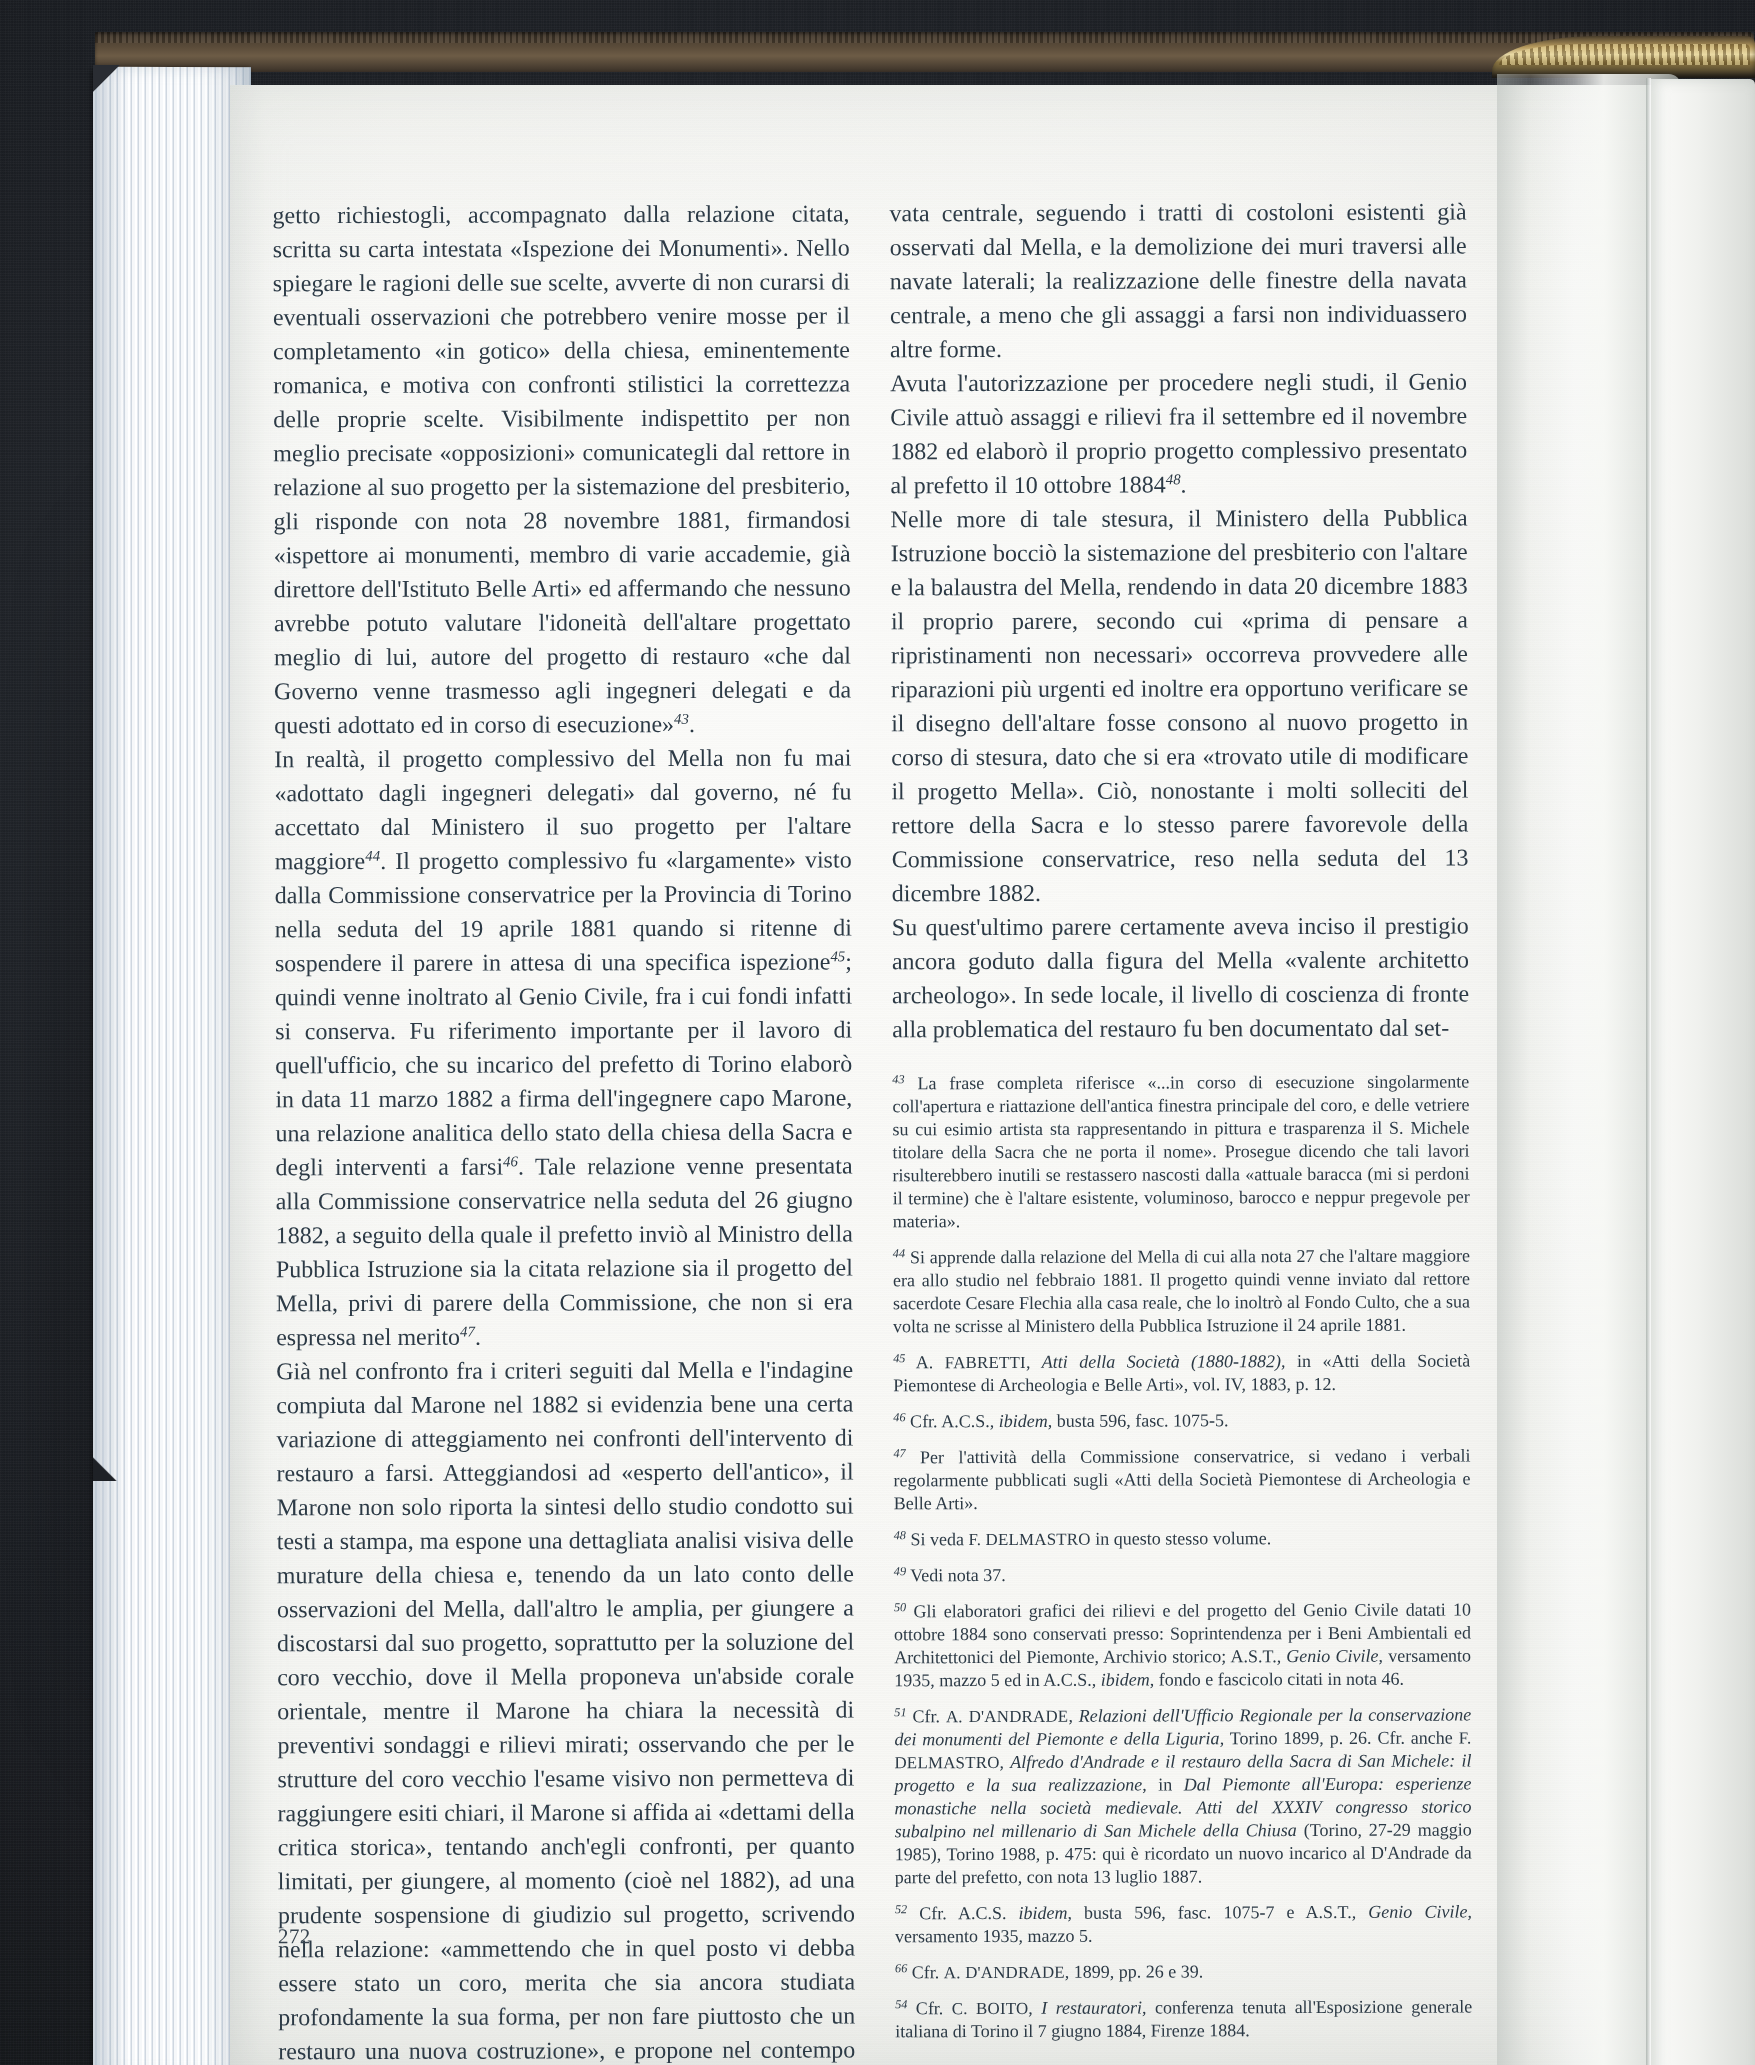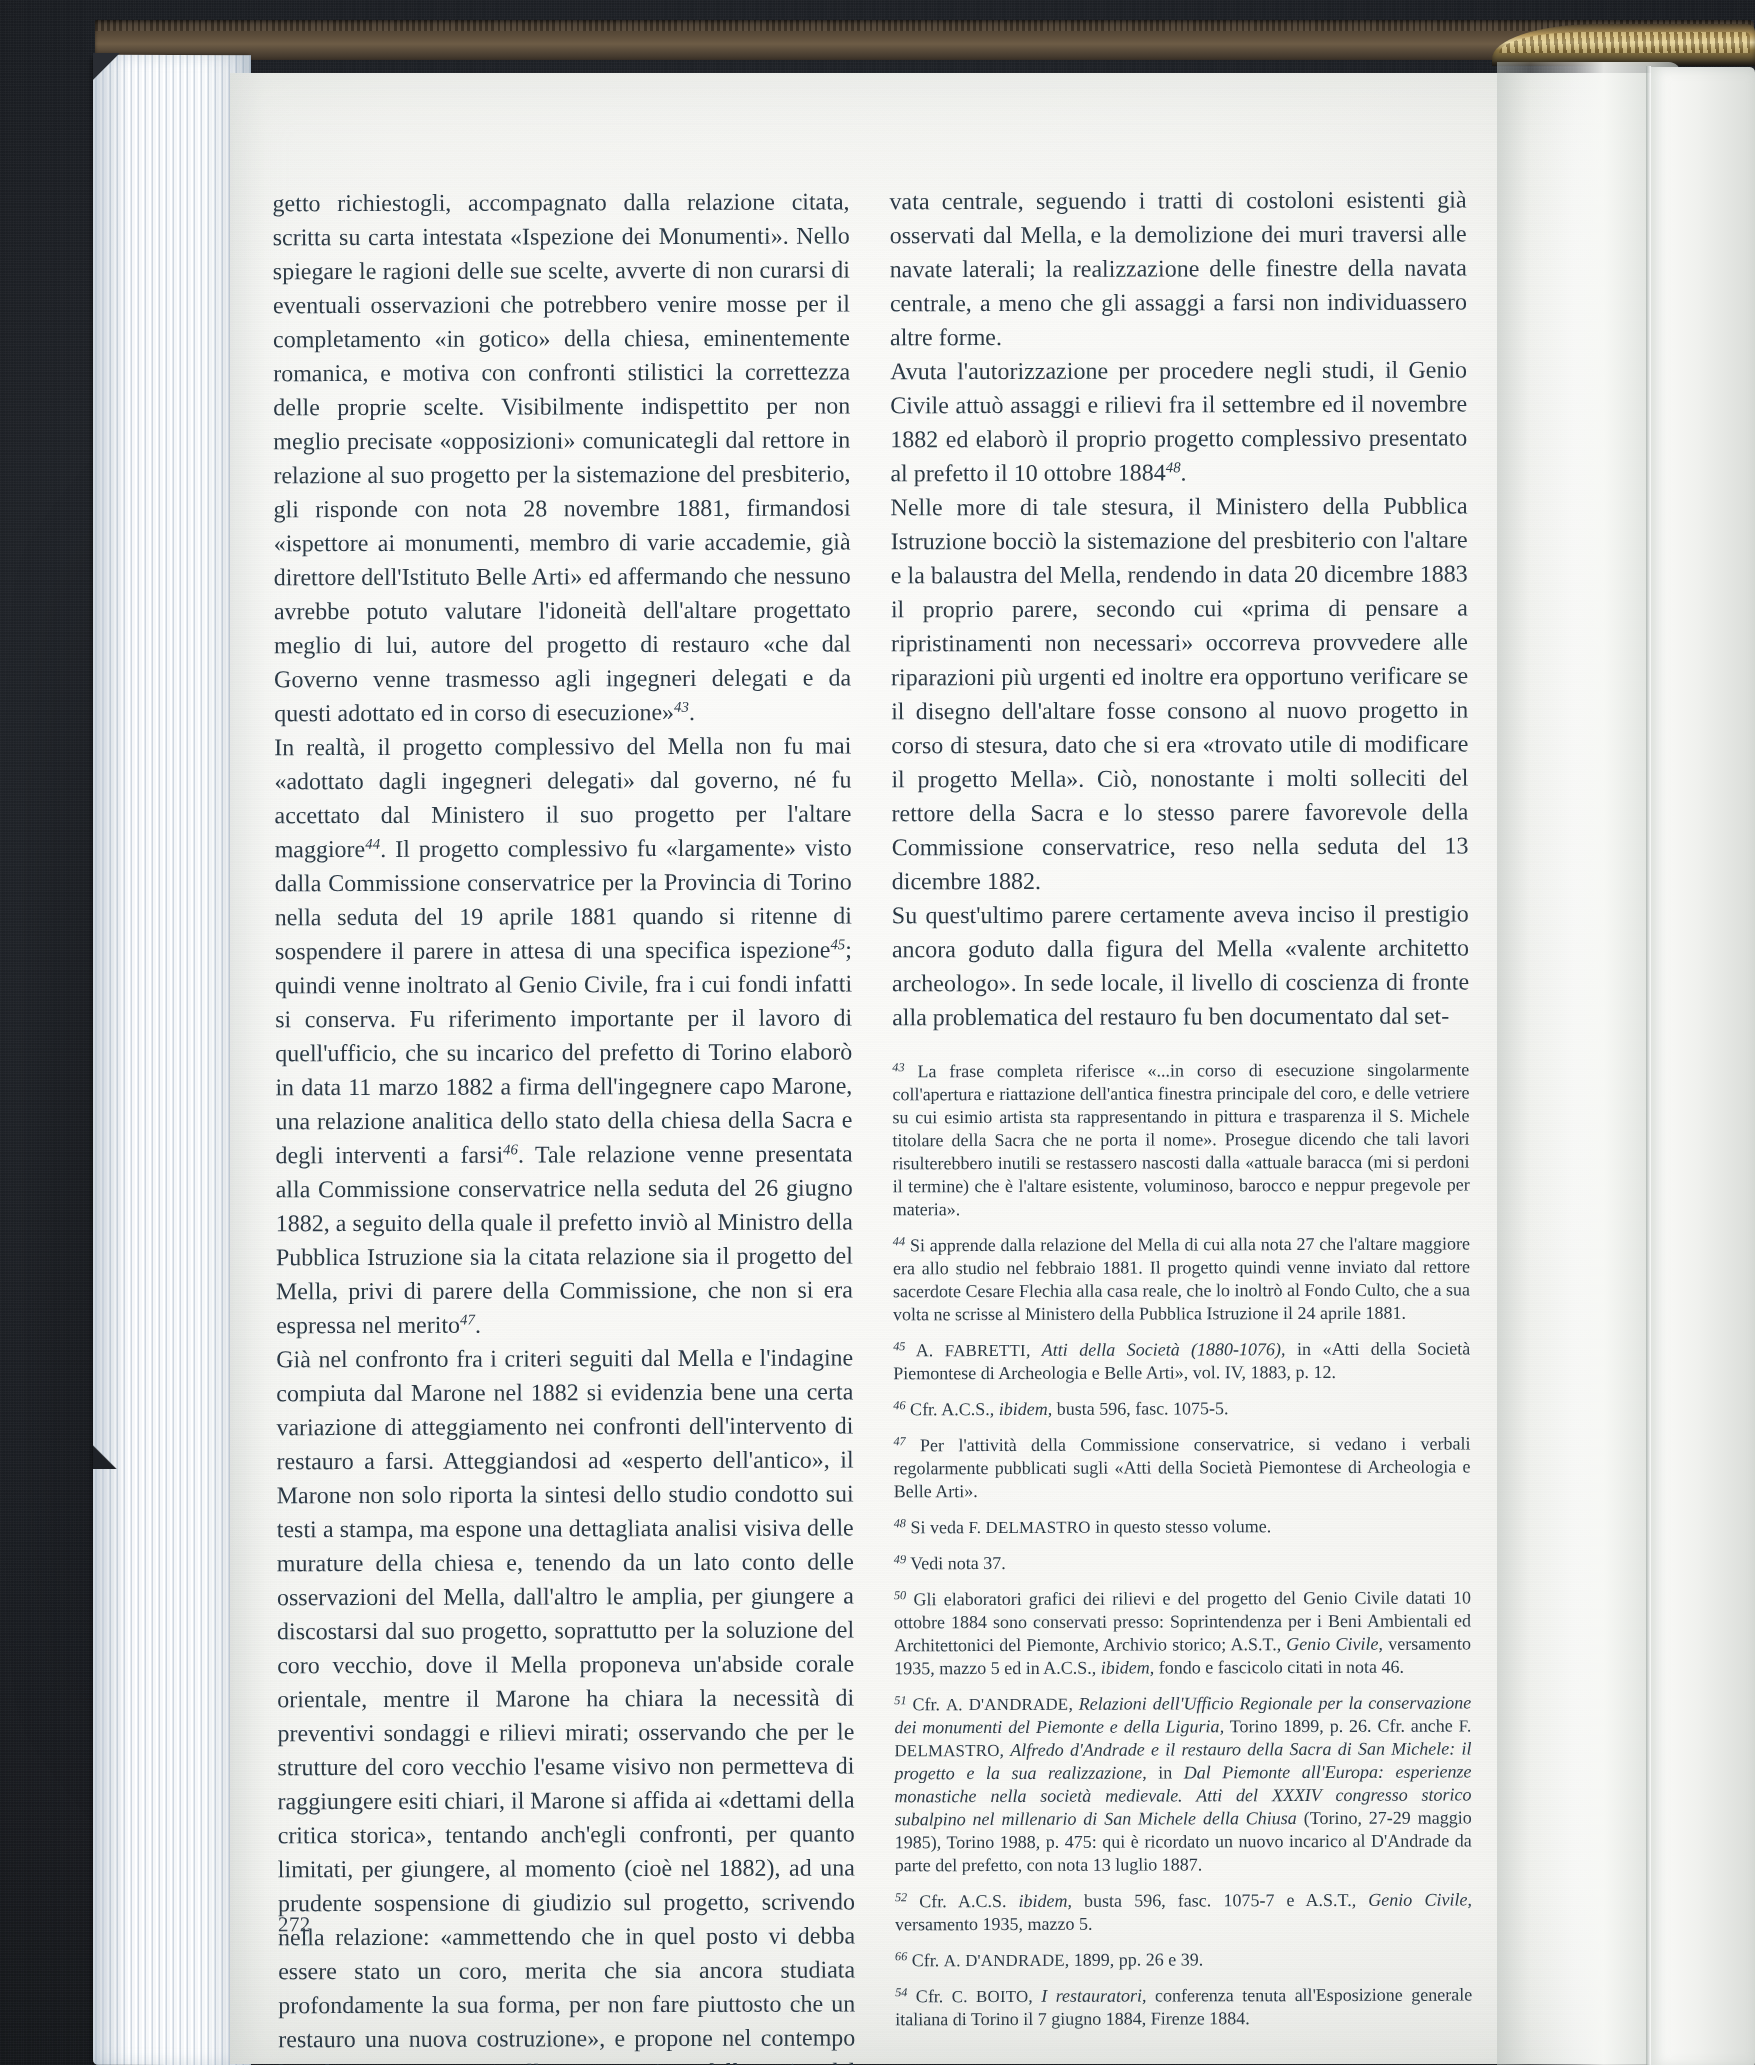--- a/index.html
+++ b/index.html
@@ -38,21 +38,21 @@
     left: 35px; top: 8.8px;
     width: 1721px; height: 2057px;
     background: radial-gradient(ellipse 80% 70% at 45% 55%, rgba(0,0,0,0.55), rgba(0,0,0,0) 70%);
     filter: blur(17.6px);
   }
 
   
   .book {
     position: absolute;
     left: 42px;
-    top: 20px;
+    top: 32px;
     width: 1713px;
     height: 1451px;
   }
 
   
   .board-top {
     position: absolute;
     left: 53px; top: 0px;
     width: 1659px; height: 40px;
     background: linear-gradient(180deg, #41372c 0%, #5b4c3a 38%, #6d5c46 60%, #3a3128 100%);
@@ -312,21 +312,21 @@
 
               <p class="body-p"><span>Avuta l'autorizzazione per procedere negli studi, il Genio Civile attuò assaggi e rilievi fra il settembre ed il novembre 1882 ed elaborò il proprio progetto complessivo presentato al prefetto il 10 ottobre 1884</span><sup class="fn">48</sup><span>.</span></p>
 
               <p class="body-p"><span>Nelle more di tale stesura, il Ministero della Pubblica Istruzione bocciò la sistemazione del presbiterio con l'altare e la balaustra del Mella, rendendo in data 20 dicembre 1883 il proprio parere, secondo cui «prima di pensare a ripristinamenti non necessari» occorreva provvedere alle riparazioni più urgenti ed inoltre era opportuno verificare se il disegno dell'altare fosse consono al nuovo progetto in corso di stesura, dato che si era «trovato utile di modificare il progetto Mella». Ciò, nonostante i molti solleciti del rettore della Sacra e lo stesso parere favorevole della Commissione conservatrice, reso nella seduta del 13 dicembre 1882.</span></p>
 
               <p class="body-p"><span>Su quest'ultimo parere certamente aveva inciso il prestigio ancora goduto dalla figura del Mella «valente architetto archeologo». In sede locale, il livello di coscienza di fronte alla problematica del restauro fu ben documentato dal set-</span></p>
 
               <div class="notes" id="notes-container">
                   <p class="note"><sup class="fn">43</sup> <span>La frase completa riferisce «...in corso di esecuzione singolarmente coll'apertura e riattazione dell'antica finestra principale del coro, e delle vetriere su cui esimio artista sta rappresentando in pittura e trasparenza il S. Michele titolare della Sacra che ne porta il nome». Prosegue dicendo che tali lavori risulterebbero inutili se restassero nascosti dalla «attuale baracca (mi si perdoni il termine) che è l'altare esistente, voluminoso, barocco e neppur pregevole per materia».</span></p>
                   <p class="note"><sup class="fn">44</sup> <span>Si apprende dalla relazione del Mella di cui alla nota 27 che l'altare maggiore era allo studio nel febbraio 1881. Il progetto quindi venne inviato dal rettore sacerdote Cesare Flechia alla casa reale, che lo inoltrò al Fondo Culto, che a sua volta ne scrisse al Ministero della Pubblica Istruzione il 24 aprile 1881.</span></p>
-                  <p class="note"><sup class="fn">45</sup> <span>A. </span><span class="sc">FABRETTI</span><span>, </span><i>Atti della Società (1880-1076)</i><span>, in «Atti della Società Piemontese di Archeologia e Belle Arti», vol. IV, 1883, p. 12.</span></p>
+                  <p class="note"><sup class="fn">45</sup> <span>A. </span><span class="sc">FABRETTI</span><span>, </span><i>Atti della Società (1880-1882)</i><span>, in «Atti della Società Piemontese di Archeologia e Belle Arti», vol. IV, 1883, p. 12.</span></p>
                   <p class="note"><sup class="fn">46</sup> <span>Cfr. A.C.S., </span><i>ibidem</i><span>, busta 596, fasc. 1075-5.</span></p>
                   <p class="note"><sup class="fn">47</sup> <span>Per l'attività della Commissione conservatrice, si vedano i verbali regolarmente pubblicati sugli «Atti della Società Piemontese di Archeologia e Belle Arti».</span></p>
                   <p class="note"><sup class="fn">48</sup> <span>Si veda </span><span class="sc">F. DELMASTRO</span><span> in questo stesso volume.</span></p>
                   <p class="note"><sup class="fn">49</sup> <span>Vedi nota 37.</span></p>
                   <p class="note"><sup class="fn">50</sup> <span>Gli elaboratori grafici dei rilievi e del progetto del Genio Civile datati 10 ottobre 1884 sono conservati presso: Soprintendenza per i Beni Ambientali ed Architettonici del Piemonte, Archivio storico; A.S.T., </span><i>Genio Civile</i><span>, versamento 1935, mazzo 5 ed in A.C.S., </span><i>ibidem</i><span>, fondo e fascicolo citati in nota 46.</span></p>
                   <p class="note"><sup class="fn">51</sup> <span>Cfr. </span><span class="sc">A. D'ANDRADE</span><span>, </span><i>Relazioni dell'Ufficio Regionale per la conservazione dei monumenti del Piemonte e della Liguria</i><span>, Torino 1899, p. 26. Cfr. anche </span><span class="sc">F. DELMASTRO</span><span>, </span><i>Alfredo d'Andrade e il restauro della Sacra di San Michele: il progetto e la sua realizzazione</i><span>, in </span><i>Dal Piemonte all'Europa: esperienze monastiche nella società medievale. Atti del XXXIV congresso storico subalpino nel millenario di San Michele della Chiusa</i><span> (Torino, 27-29 maggio 1985), Torino 1988, p. 475: qui è ricordato un nuovo incarico al D'Andrade da parte del prefetto, con nota 13 luglio 1887.</span></p>
                   <p class="note"><sup class="fn">52</sup> <span>Cfr. A.C.S. </span><i>ibidem</i><span>, busta 596, fasc. 1075-7 e A.S.T., </span><i>Genio Civile</i><span>, versamento 1935, mazzo 5.</span></p>
                   <p class="note"><sup class="fn">66</sup> <span>Cfr. </span><span class="sc">A. D'ANDRADE</span><span>, 1899, pp. 26 e 39.</span></p>
                   <p class="note"><sup class="fn">54</sup> <span>Cfr. </span><span class="sc">C. BOITO</span><span>, </span><i>I restauratori</i><span>, conferenza tenuta all'Esposizione generale italiana di Torino il 7 giugno 1884, Firenze 1884.</span></p>
                 </div>

